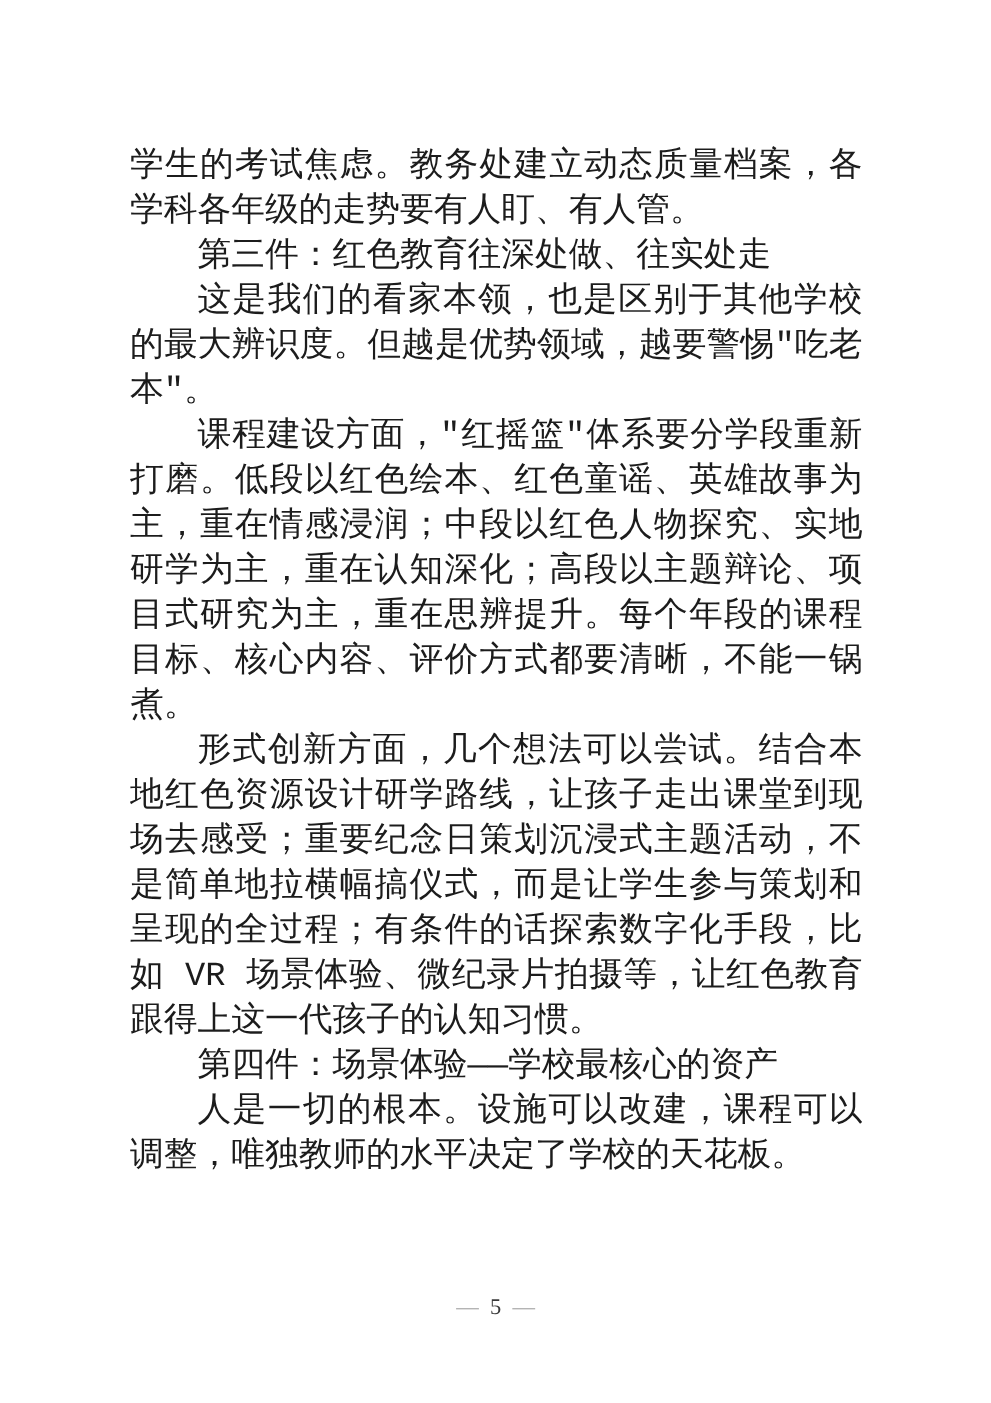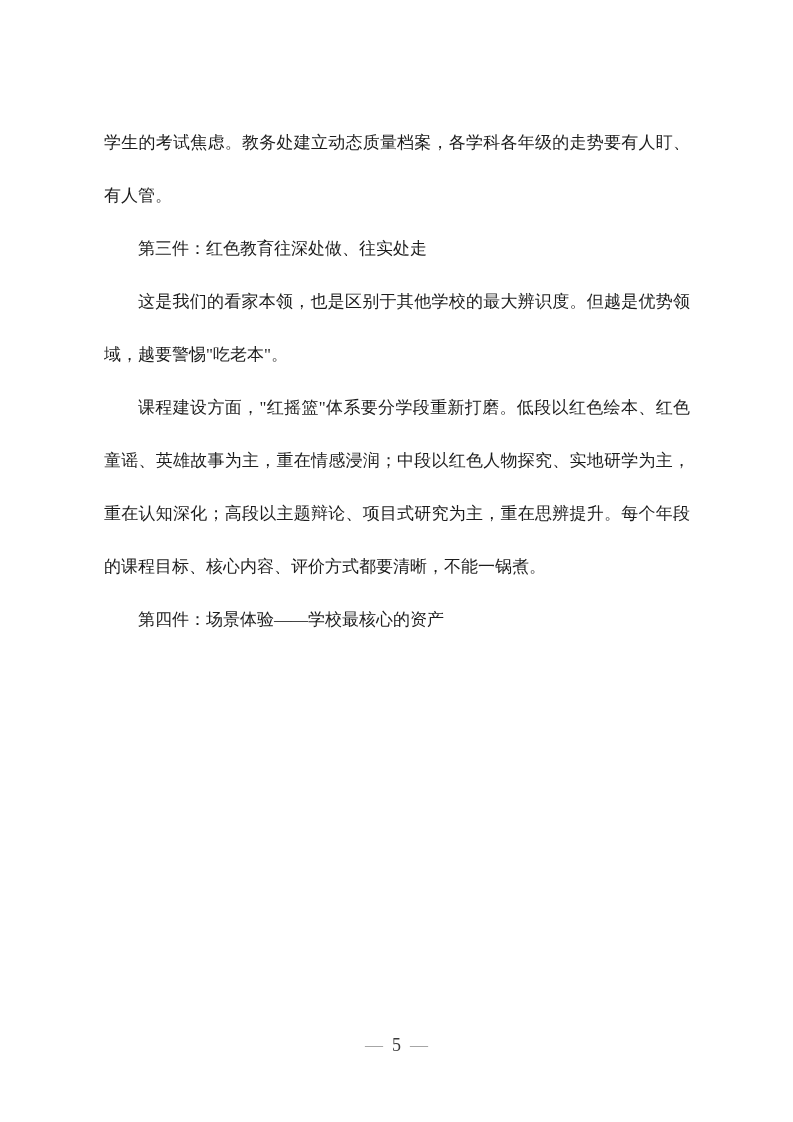--- a/index.html
+++ b/index.html
@@ -17,28 +17,29 @@
   }
   .content {
     position: absolute;
     left: 104px;
     top: 116px;
     width: 586px;
   }
   .para {
     margin: 0;
     padding: 0;
-    font-size: 17px;
-    line-height: 53px;
+    font-size: 27px;
+    line-height: 36px;
     color: #1c1c1c;
     text-align: justify;
     text-justify: inter-ideograph;
     text-indent: 2em;
     font-weight: 400;
     word-break: normal;
+    font-family: Liberation Mono, monospace;
   }
   .para.no-indent {
     text-indent: 0;
   }
   .footer {
     position: absolute;
     left: 0;
     right: 0;
     top: 1034px;
     text-align: center;
@@ -57,18 +58,20 @@
 </style>
 </head>
 <body>
 
 <div class="page">
   <div class="content">
     <p class="para no-indent">学生的考试焦虑。教务处建立动态质量档案，各学科各年级的走势要有人盯、有人管。</p>
     <p class="para">第三件：红色教育往深处做、往实处走</p>
     <p class="para">这是我们的看家本领，也是区别于其他学校的最大辨识度。但越是优势领域，越要警惕"吃老本"。</p>
     <p class="para">课程建设方面，"红摇篮"体系要分学段重新打磨。低段以红色绘本、红色童谣、英雄故事为主，重在情感浸润；中段以红色人物探究、实地研学为主，重在认知深化；高段以主题辩论、项目式研究为主，重在思辨提升。每个年段的课程目标、核心内容、评价方式都要清晰，不能一锅煮。</p>
+    <p class="para">形式创新方面，几个想法可以尝试。结合本地红色资源设计研学路线，让孩子走出课堂到现场去感受；重要纪念日策划沉浸式主题活动，不是简单地拉横幅搞仪式，而是让学生参与策划和呈现的全过程；有条件的话探索数字化手段，比如 VR 场景体验、微纪录片拍摄等，让红色教育跟得上这一代孩子的认知习惯。</p>
     <p class="para">第四件：场景体验——学校最核心的资产</p>
+    <p class="para">人是一切的根本。设施可以改建，课程可以调整，唯独教师的水平决定了学校的天花板。</p>
   </div>
   <div class="footer">
     <span class="dash">—</span><span class="num">5</span><span class="dash">—</span>
   </div>
 </div>
 
 </body></html>

